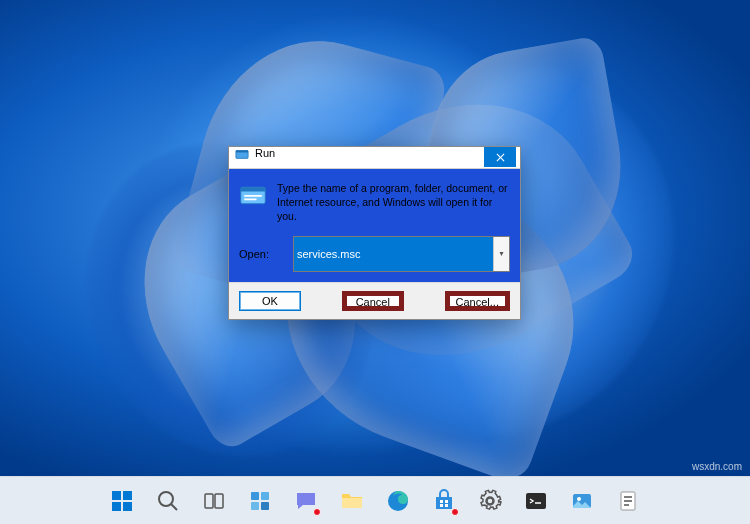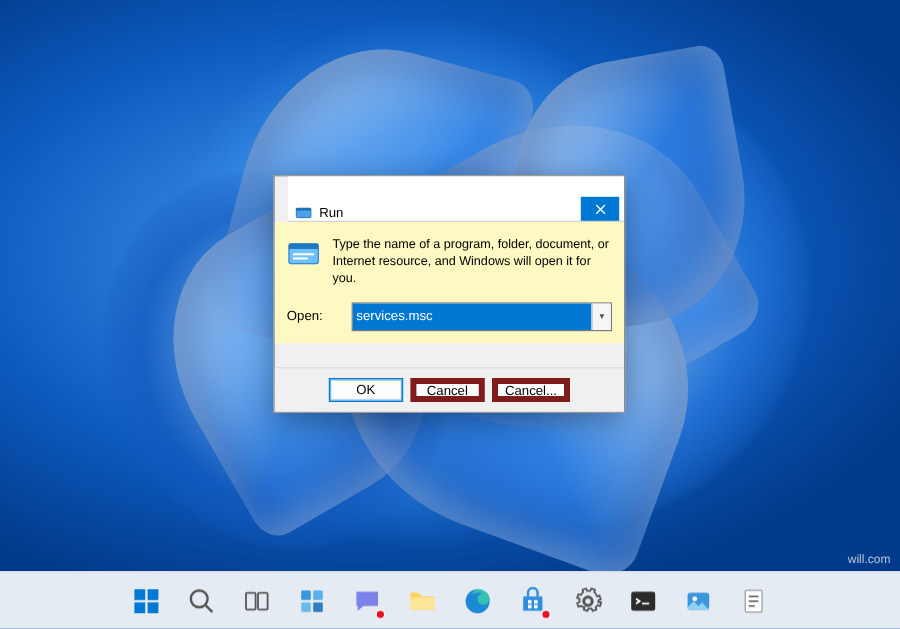--- a/index.html
+++ b/index.html
@@ -50,56 +50,55 @@
     .run-dialog {
       position: absolute;
       left: 228px; top: 146px;
       width: 293px;
       background: #f0f0f0;
       border: 1px solid #8a8a8a;
       box-shadow: 0 6px 24px rgba(0,0,0,0.35);
       font-size: 11px;
     }
     .titlebar {
-      height: 38px;
+      height: 22px;
       background: #ffffff;
       display: flex;
-      align-items: flex-end;
+      align-items: flex-start;
       padding: 0 4px 0 6px;
       border-bottom: 1px solid #d0d0d0;
-      margin-left: 11px;
     }
     .titlebar-icon {
       width: 14px; height: 14px;
       margin-right: 6px;
       display: inline-flex;
     }
     .titlebar-title { flex: 1; color: #000; font-size: 11px; }
     .titlebar-close {
       width: 32px; height: 20px;
       background: #0078d4;
       color: #fff;
       display: flex; align-items: center; justify-content: center;
       font-size: 10px;
       cursor: pointer;
     }
     .run-body {
       padding: 12px 10px 10px 10px;
-      background: #fef9c3;
+      background: #1d4ed8;
     }
     .run-row1 { display: flex; gap: 10px; align-items: flex-start; }
     .run-bigicon { width: 28px; height: 28px; flex-shrink: 0; }
     .run-desc { font-size: 10.5px; color: #000; line-height: 1.35; }
     .run-row2 { display: flex; align-items: center; gap: 24px; margin-top: 12px; }
     .open-label { font-size: 11px; color: #000; }
     .open-combo {
       flex: 1;
       display: flex;
       border: 1px solid #7a7a7a;
-      height: 24px;
+      height: 36px;
       background: #fff;
     }
     .open-input {
       flex: 1;
       border: none;
       padding: 0 3px;
       font-size: 11px;
       font-family: inherit;
       background: #0078d4;
       color: #fff;
@@ -112,24 +111,23 @@
       border-left: 1px solid #c8c8c8;
       background: #f6f6f6;
       font-size: 8px;
       color: #555;
       cursor: pointer;
     }
     .run-footer {
       background: #f0f0f0;
       padding: 8px 10px;
       display: flex;
-      justify-content: center;
+      justify-content: space-between;
       gap: 6px;
       border-top: 1px solid #dcdcdc;
-      margin-top: 20px;
     }
     .btn {
       min-width: 62px;
       height: 20px;
       font-size: 11px;
       background: #fdfdfd;
       border: 5px solid #7f1d1d;
       cursor: pointer;
       padding: 0 6px;
     }
@@ -171,21 +169,21 @@
 
 <div class="desktop">
   <div class="bloom b1"></div>
   <div class="bloom b2"></div>
   <div class="bloom b3"></div>
   <div class="petal p1"></div>
   <div class="petal p2"></div>
   <div class="petal p3"></div>
   <div class="petal p4"></div>
   <div class="petal p5"></div>
-  <div class="watermark">will.com</div>
+  <div class="watermark">wsxdn.com</div>
 </div>
 
 <div class="run-dialog">
   <div class="titlebar">
     <span class="titlebar-icon">
       <svg viewBox="0 0 16 16">
           <rect x="1" y="4" width="14" height="9" rx="1" fill="#4aa3e8" stroke="#1a6db5" stroke-width="0.8"></rect>
           <rect x="1" y="4" width="14" height="2.2" fill="#1a6db5"></rect>
         </svg>
     </span>

